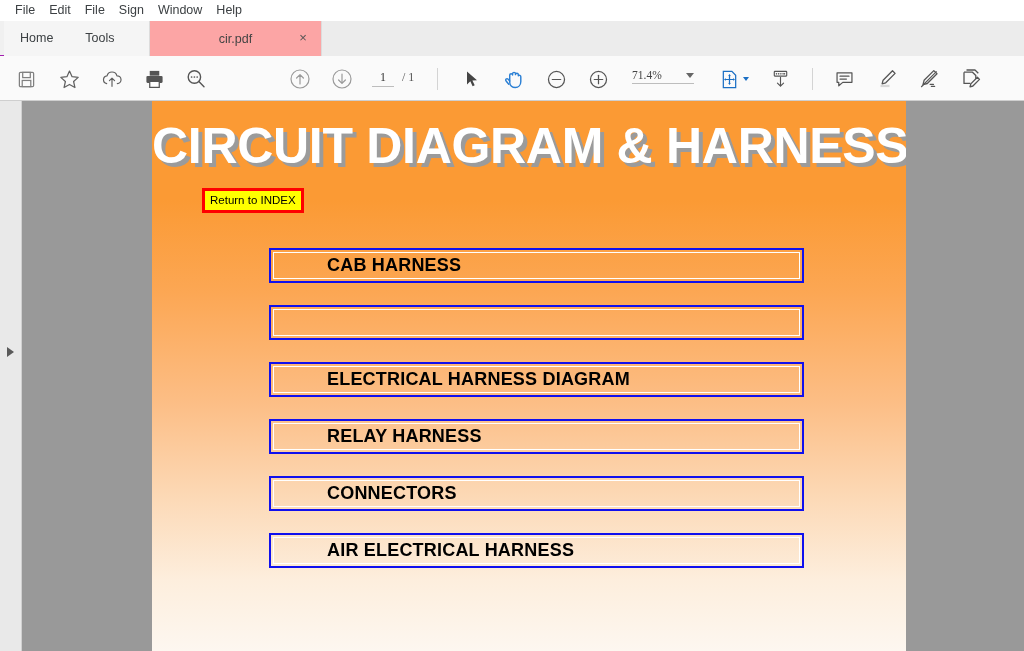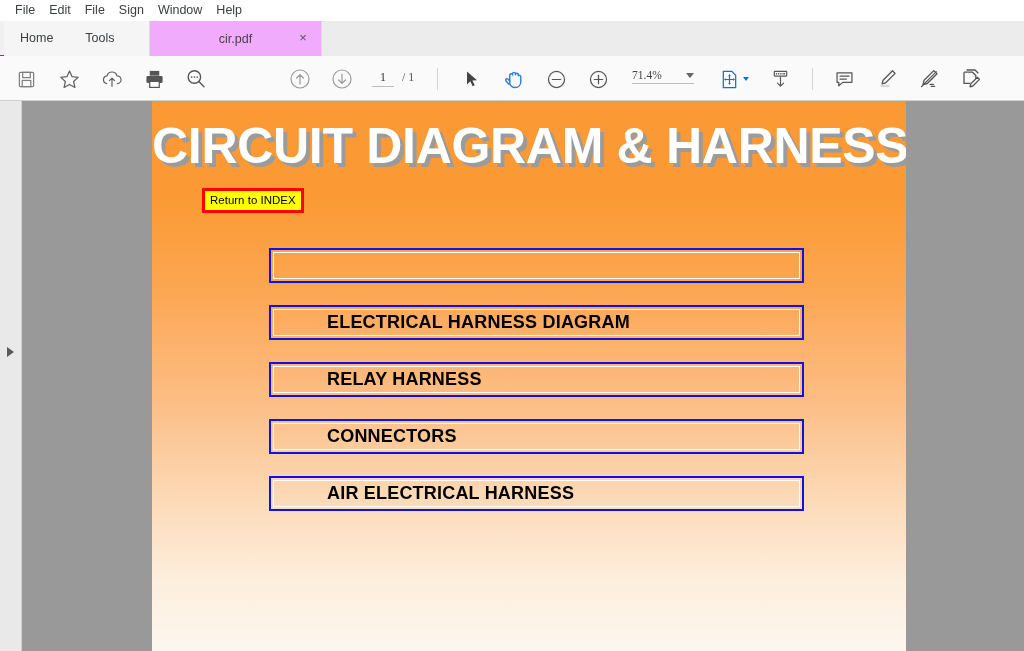--- a/index.html
+++ b/index.html
@@ -69,21 +69,21 @@
     border-right: 1px solid #dcdcdc;
     justify-content: flex-start;
   }
   .tab-home-tools .lbl {
     padding: 0 16px;
     line-height: 35px;
   }
   .tab-doc {
     left: 150px;
     width: 172px;
-    background: #f0abfc;
+    background: #fca5a5;
     border-right: 1px solid #dcdcdc;
     position: absolute;
   }
   .tab-doc .tab-title {
     position: absolute;
     left: 0; right: 0;
     text-align: center;
     font-size: 12.5px;
     color: #444;
   }
@@ -488,20 +488,24 @@
     </div>
 
     <div class="pdfpage">
 
       <div class="pdf-title">CIRCUIT DIAGRAM &amp; HARNESS</div>
 
       <div class="return-btn">Return to INDEX</div>
 
       <div class="btn-list">
 
+        <div class="nav-btn">
+          <span class="inner"></span>
+          <span class="nav-lbl">CAB HARNESS</span>
+        </div>
 
         <div class="nav-btn">
           <span class="inner"></span>
         </div>
 
         <div class="nav-btn">
           <span class="inner"></span>
           <span class="nav-lbl">ELECTRICAL HARNESS DIAGRAM</span>
         </div>
 

